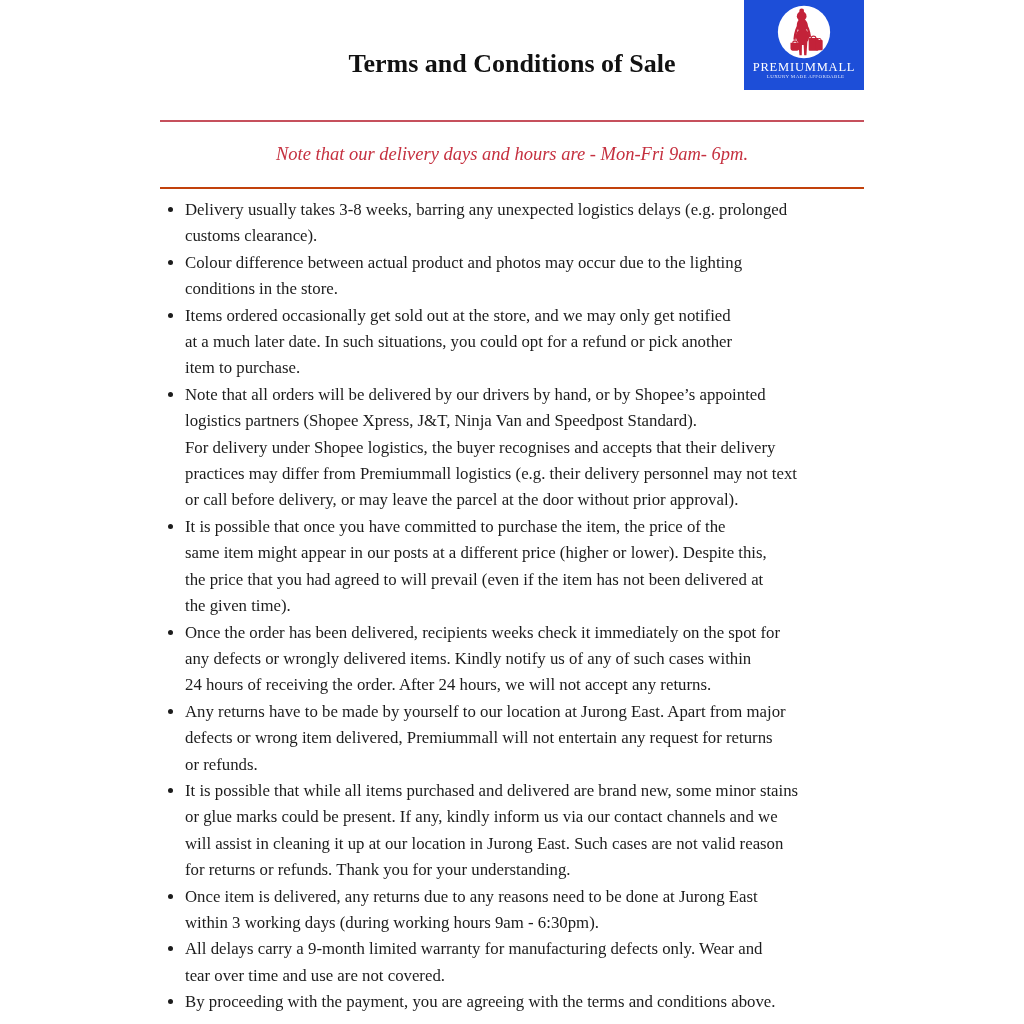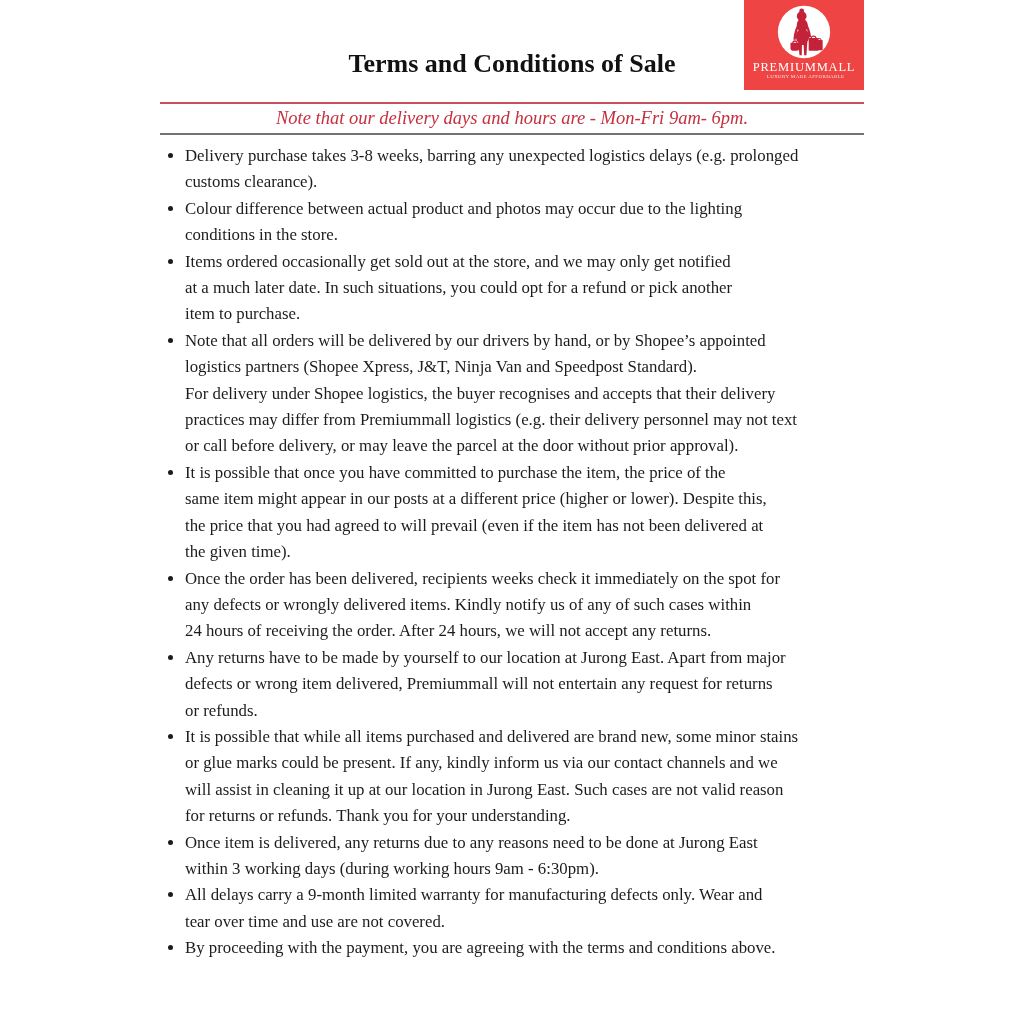--- a/index.html
+++ b/index.html
@@ -16,21 +16,21 @@
     margin-left: 160px;
     width: 704px;
   }
   
   .logo {
     position: absolute;
     top: 0;
     right: 160px;
     width: 120px;
     height: 90px;
-    background: #ef4444;
+    background: #1d4ed8;
     text-align: center;
   }
   .logo svg { display: block; margin: 4px auto 0 auto; }
   .brand {
     color: #ffffff;
     font-size: 12.5px;
     letter-spacing: 0.8px;
     line-height: 13px;
     margin-top: 1px;
     white-space: nowrap;
@@ -49,24 +49,24 @@
     margin: 0;
     padding-top: 47px;
     font-size: 26px;
     line-height: 34px;
     font-weight: 700;
     text-align: center;
     color: #111111;
   }
   
   .note-band {
-    margin-top: 21px;
+    margin-top: 39px;
     border-top: 2px solid #c6505c;
-    border-bottom: 2px solid #737373;
-    padding: 2px 0;
+    border-bottom: 2px solid #c2410c;
+    padding: 20px 0;
     text-align: center;
   }
   .note-band span {
     font-style: italic;
     font-size: 18.5px;
     line-height: 25px;
     color: #c5303f;
   }
   
   ul.terms {
@@ -122,21 +122,21 @@
   </div>
 
   <div class="column">
     <h1 class="title">Terms and Conditions of Sale</h1>
 
     <div class="note-band">
       <span>Note that our delivery days and hours are - Mon-Fri 9am- 6pm.</span>
     </div>
 
     <ul class="terms">
-        <li><span>Delivery purchase takes </span><b>3-8 weeks</b><span>, barring any unexpected logistics delays (e.g. prolonged
+        <li><span>Delivery usually takes </span><b>3-8 weeks</b><span>, barring any unexpected logistics delays (e.g. prolonged
 customs clearance).</span></li>
         <li><span>Colour difference between actual product and photos may occur due to the lighting
 conditions in the store.</span></li>
         <li><span>Items ordered occasionally get sold out at the store, and we may only get notified
 at a much later date. In such situations, you could opt for a refund or pick another
 item to purchase.</span></li>
         <li><span>Note that all orders will be delivered by our drivers by hand, or by Shopee’s appointed
 logistics partners (Shopee Xpress, J&amp;T, Ninja Van and Speedpost Standard).
 For delivery under Shopee logistics, the buyer recognises and accepts that their delivery
 practices may differ from Premiummall logistics (e.g. their delivery personnel may not text

